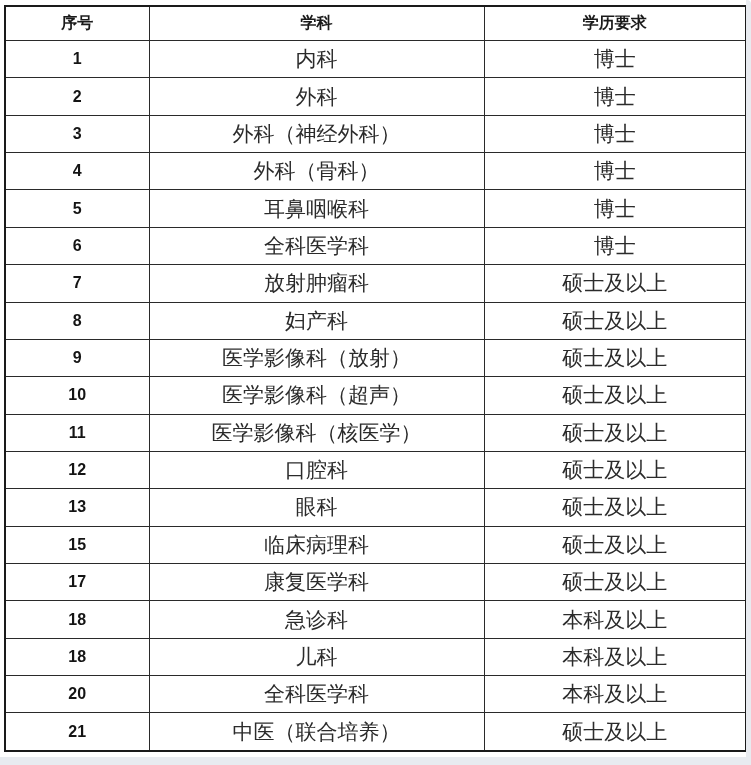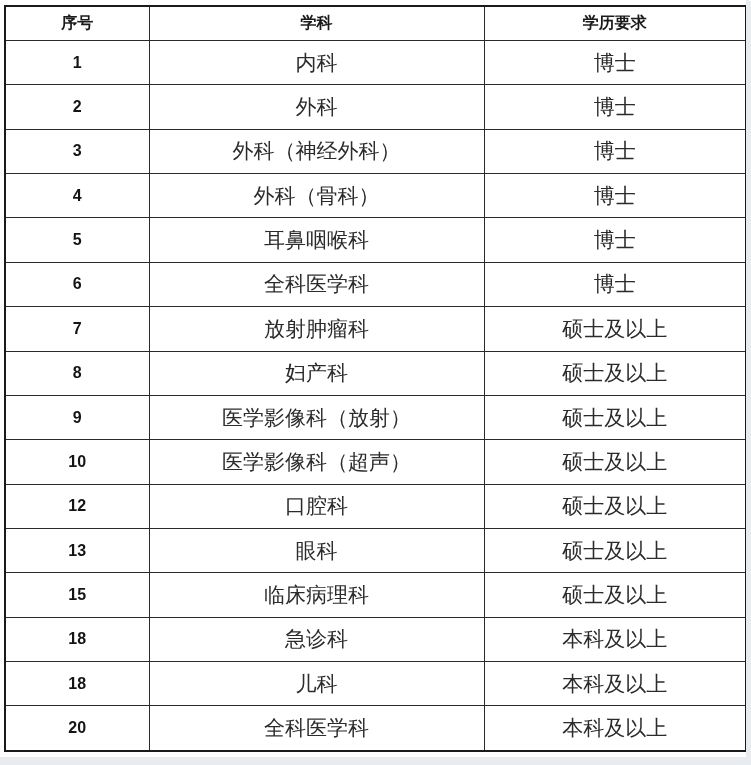--- a/index.html
+++ b/index.html
@@ -141,48 +141,63 @@
     <td class="cell-index">9</td>
     <td class="cell-subject">医学影像科（放射）</td>
     <td class="cell-education">硕士及以上</td>
   </tr>
         <tr>
     <td class="cell-index">10</td>
     <td class="cell-subject">医学影像科（超声）</td>
     <td class="cell-education">硕士及以上</td>
   </tr>
         <tr>
+    <td class="cell-index">11</td>
+    <td class="cell-subject">医学影像科（核医学）</td>
+    <td class="cell-education">硕士及以上</td>
+  </tr>
+        <tr>
     <td class="cell-index">12</td>
     <td class="cell-subject">口腔科</td>
     <td class="cell-education">硕士及以上</td>
   </tr>
         <tr>
     <td class="cell-index">13</td>
     <td class="cell-subject">眼科</td>
     <td class="cell-education">硕士及以上</td>
   </tr>
         <tr>
     <td class="cell-index">15</td>
     <td class="cell-subject">临床病理科</td>
+    <td class="cell-education">硕士及以上</td>
+  </tr>
+        <tr>
+    <td class="cell-index">17</td>
+    <td class="cell-subject">康复医学科</td>
     <td class="cell-education">硕士及以上</td>
   </tr>
         <tr>
     <td class="cell-index">18</td>
     <td class="cell-subject">急诊科</td>
     <td class="cell-education">本科及以上</td>
   </tr>
         <tr>
     <td class="cell-index">18</td>
     <td class="cell-subject">儿科</td>
     <td class="cell-education">本科及以上</td>
   </tr>
         <tr>
     <td class="cell-index">20</td>
     <td class="cell-subject">全科医学科</td>
     <td class="cell-education">本科及以上</td>
   </tr>
+        <tr>
+    <td class="cell-index">21</td>
+    <td class="cell-subject">中医（联合培养）</td>
+    <td class="cell-education">硕士及以上</td>
+  </tr>
       </tbody>
   </table>
 
   <div class="edge-strip-right"></div>
   <div class="edge-strip-bottom"></div>
 
 </div>
 
 </body></html>

